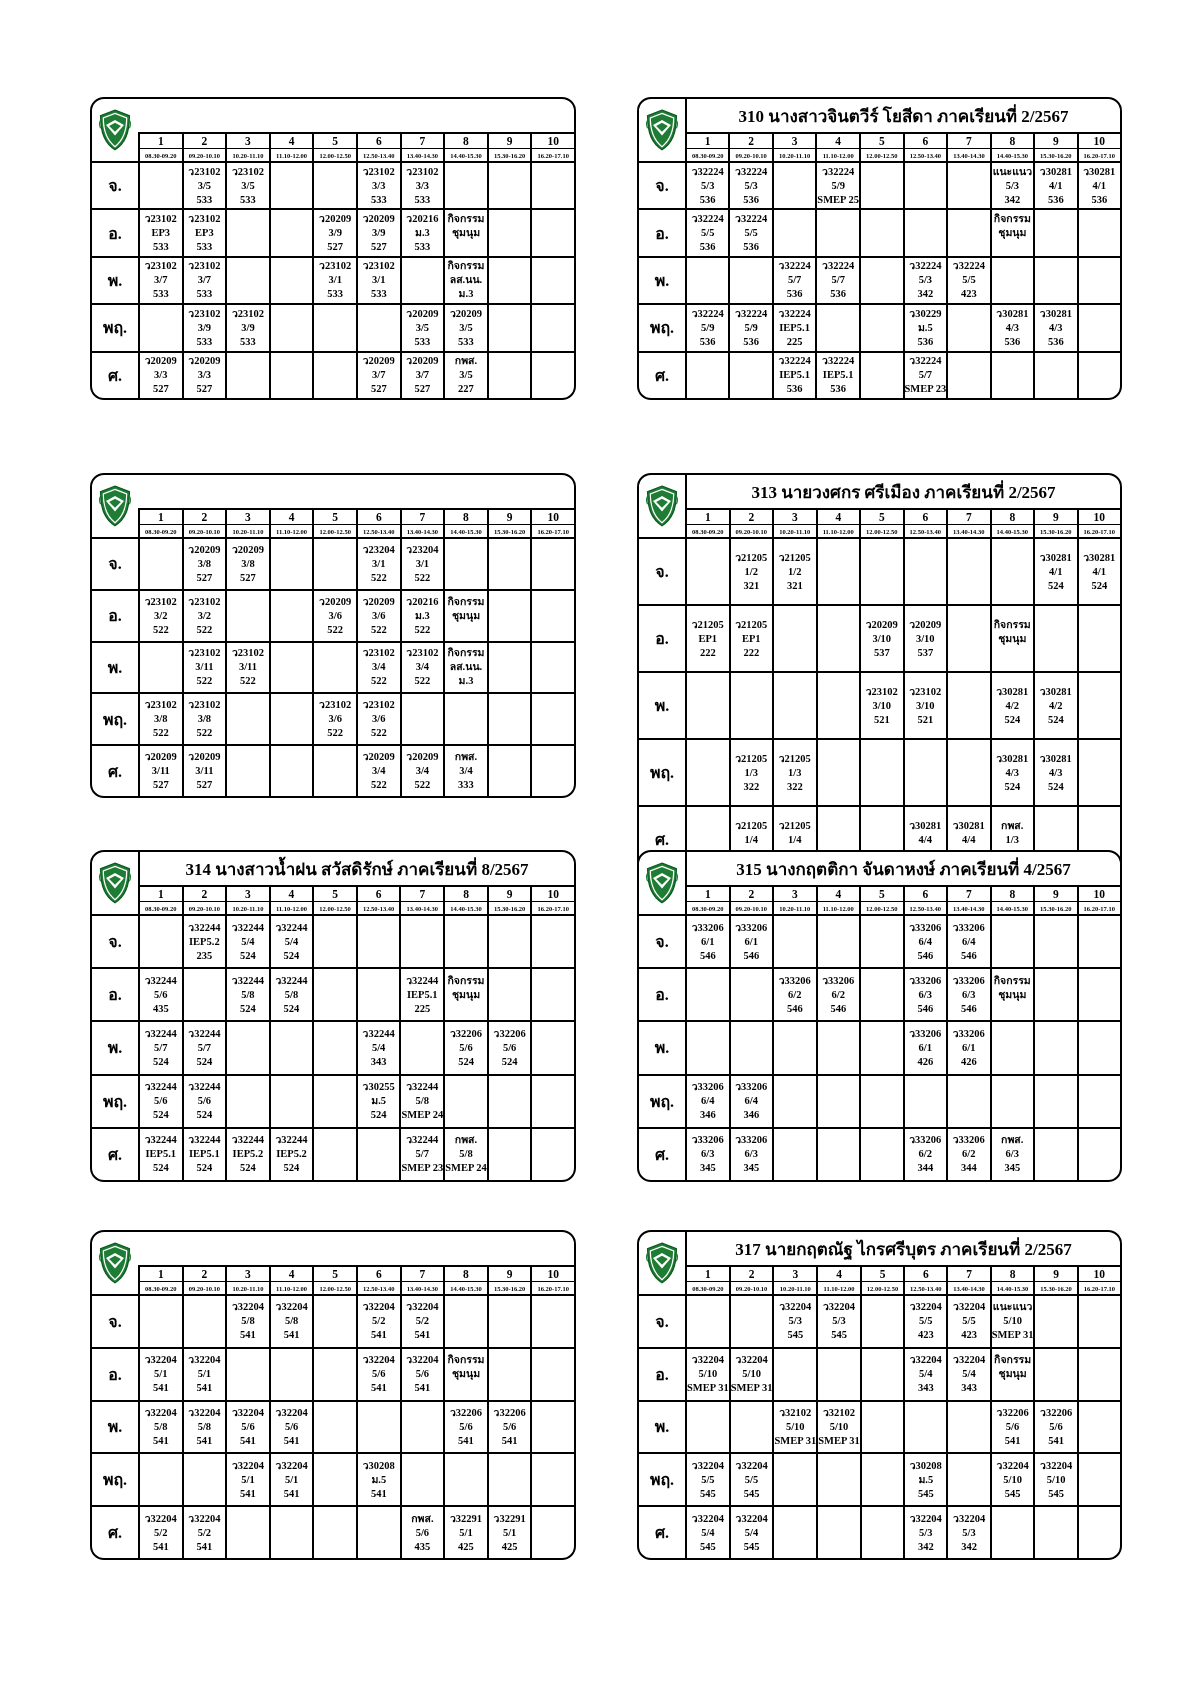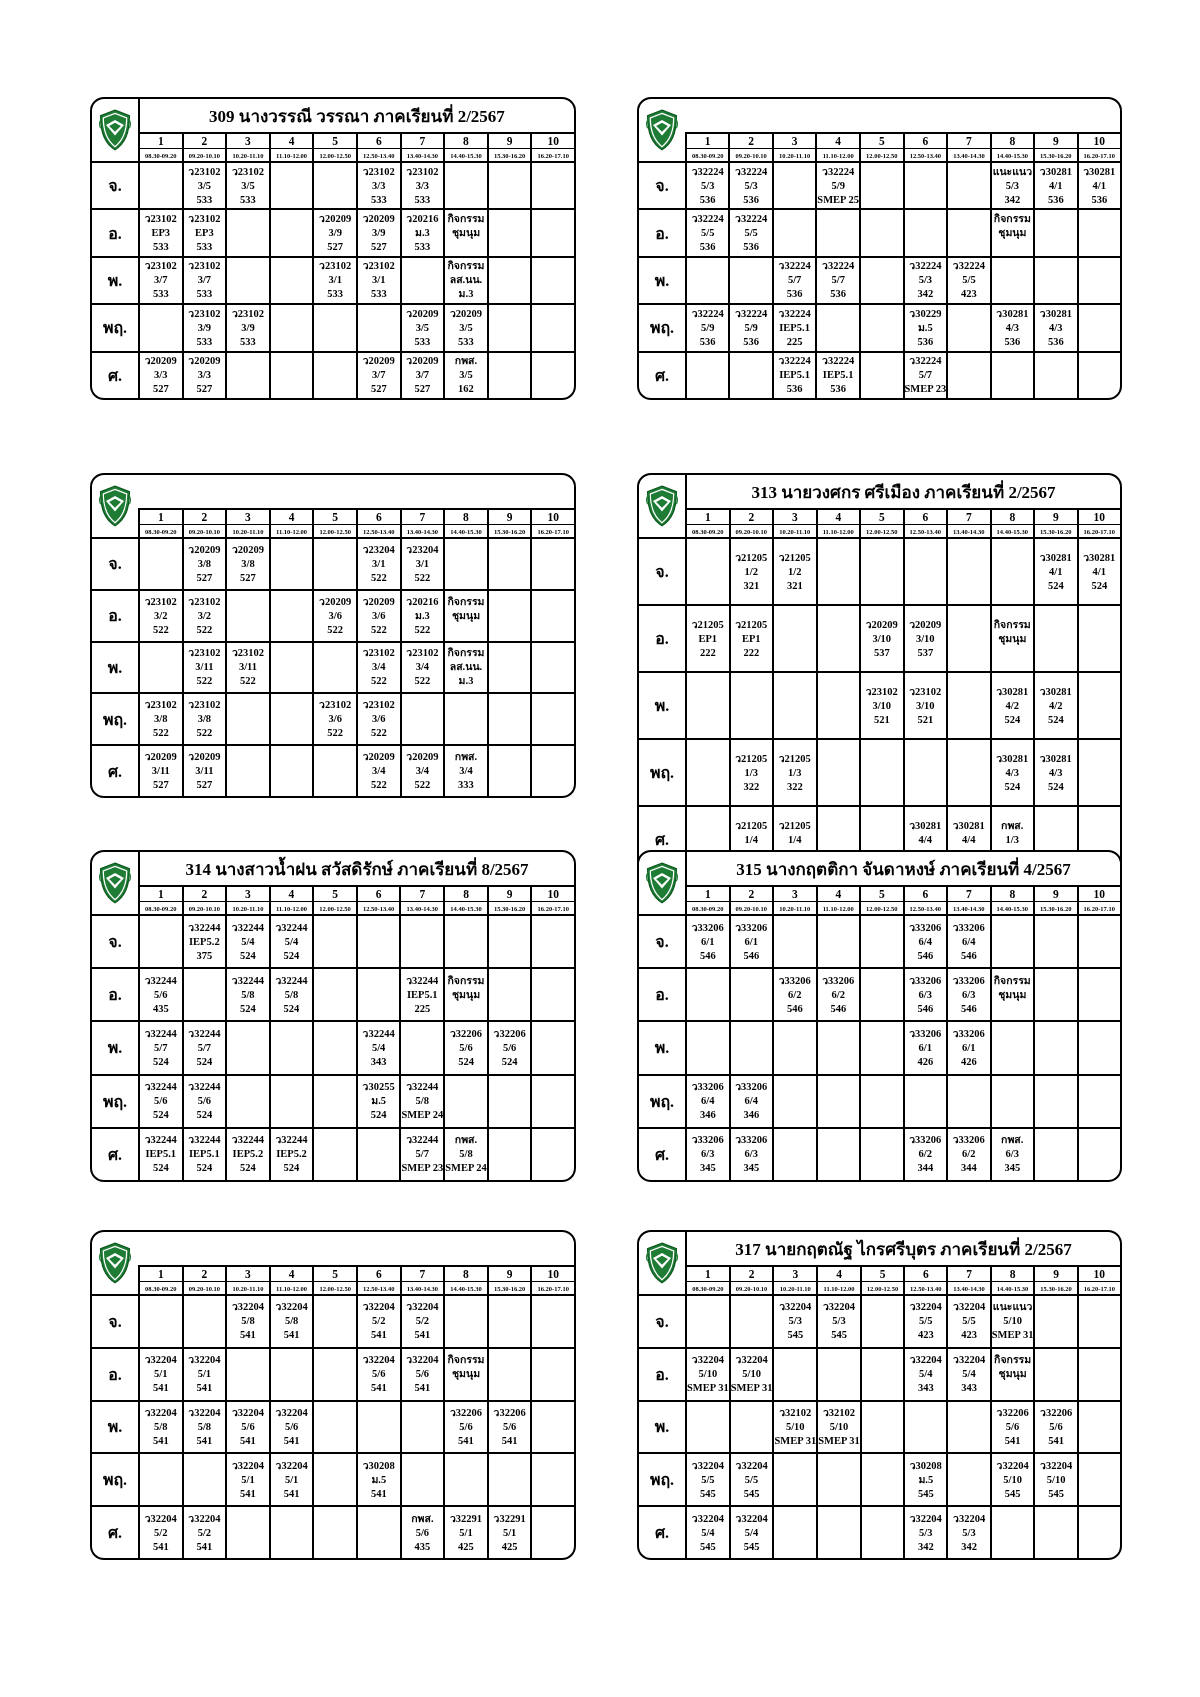--- a/index.html
+++ b/index.html
@@ -60,21 +60,20 @@
       <div class="logo">
         <svg width="36" height="44" viewBox="0 0 40 48">
           <path d="M20 2 L36 8 C36 28 31 39 20 46 C9 39 4 28 4 8 Z" fill="#1e7c34" stroke="#0f5c22" stroke-width="1.5"></path>
           <path d="M20 5.5 L33 10.5 C33 26 28.5 36 20 42.5 C11.5 36 7 26 7 10.5 Z" fill="none" stroke="#ffffff" stroke-width="1.4"></path>
           <polygon points="20,13 30,18.5 20,30 10,18.5" fill="#ffffff"></polygon>
           <polygon points="20,16 26.5,19.5 20,26 13.5,19.5" fill="#1e7c34"></polygon>
           <path d="M6 9 C3 13 2 18 4 22" fill="none" stroke="#1e7c34" stroke-width="1.2"></path>
           <path d="M34 9 C37 13 38 18 36 22" fill="none" stroke="#1e7c34" stroke-width="1.2"></path>
         </svg>
       </div>
-      <div class="title">309  นางวรรณี วรรณา ภาคเรียนที่ 2/2567</div>
       <div class="pnum" style="grid-column: 2;">1</div>
       <div class="pnum" style="grid-column: 3;">2</div>
       <div class="pnum" style="grid-column: 4;">3</div>
       <div class="pnum" style="grid-column: 5;">4</div>
       <div class="pnum" style="grid-column: 6;">5</div>
       <div class="pnum" style="grid-column: 7;">6</div>
       <div class="pnum" style="grid-column: 8;">7</div>
       <div class="pnum" style="grid-column: 9;">8</div>
       <div class="pnum" style="grid-column: 10;">9</div>
       <div class="pnum" style="grid-column: 11;">10</div>
@@ -324,21 +323,21 @@
         <span>527</span>
       </div>
       <div class="cell" style="grid-area: 8 / 8;">
         <span>ว20209</span>
         <span>3/7</span>
         <span>527</span>
       </div>
       <div class="cell" style="grid-area: 8 / 9;">
         <span>กพส.</span>
         <span>3/5</span>
-        <span>162</span>
+        <span>227</span>
       </div>
       <div class="cell" style="grid-area: 8 / 10;">
         <span></span>
         <span></span>
         <span></span>
       </div>
       <div class="cell" style="grid-area: 8 / 11;">
         <span></span>
         <span></span>
         <span></span>
@@ -348,20 +347,21 @@
       <div class="logo">
         <svg width="36" height="44" viewBox="0 0 40 48">
           <path d="M20 2 L36 8 C36 28 31 39 20 46 C9 39 4 28 4 8 Z" fill="#1e7c34" stroke="#0f5c22" stroke-width="1.5"></path>
           <path d="M20 5.5 L33 10.5 C33 26 28.5 36 20 42.5 C11.5 36 7 26 7 10.5 Z" fill="none" stroke="#ffffff" stroke-width="1.4"></path>
           <polygon points="20,13 30,18.5 20,30 10,18.5" fill="#ffffff"></polygon>
           <polygon points="20,16 26.5,19.5 20,26 13.5,19.5" fill="#1e7c34"></polygon>
           <path d="M6 9 C3 13 2 18 4 22" fill="none" stroke="#1e7c34" stroke-width="1.2"></path>
           <path d="M34 9 C37 13 38 18 36 22" fill="none" stroke="#1e7c34" stroke-width="1.2"></path>
         </svg>
       </div>
+      <div class="title">310  นางสาวจินตวีร์ โยสีดา ภาคเรียนที่ 2/2567</div>
       <div class="pnum" style="grid-column: 2;">1</div>
       <div class="pnum" style="grid-column: 3;">2</div>
       <div class="pnum" style="grid-column: 4;">3</div>
       <div class="pnum" style="grid-column: 5;">4</div>
       <div class="pnum" style="grid-column: 6;">5</div>
       <div class="pnum" style="grid-column: 7;">6</div>
       <div class="pnum" style="grid-column: 8;">7</div>
       <div class="pnum" style="grid-column: 9;">8</div>
       <div class="pnum" style="grid-column: 10;">9</div>
       <div class="pnum" style="grid-column: 11;">10</div>
@@ -1240,21 +1240,21 @@
       <div class="ptime" style="grid-column: 11;">16.20-17.10</div>
       <div class="day" style="grid-row: 4;">จ.</div>
       <div class="cell" style="grid-area: 4 / 2;">
         <span></span>
         <span></span>
         <span></span>
       </div>
       <div class="cell" style="grid-area: 4 / 3;">
         <span>ว32244</span>
         <span>IEP5.2</span>
-        <span>375</span>
+        <span>235</span>
       </div>
       <div class="cell" style="grid-area: 4 / 4;">
         <span>ว32244</span>
         <span>5/4</span>
         <span>524</span>
       </div>
       <div class="cell" style="grid-area: 4 / 5;">
         <span>ว32244</span>
         <span>5/4</span>
         <span>524</span>

